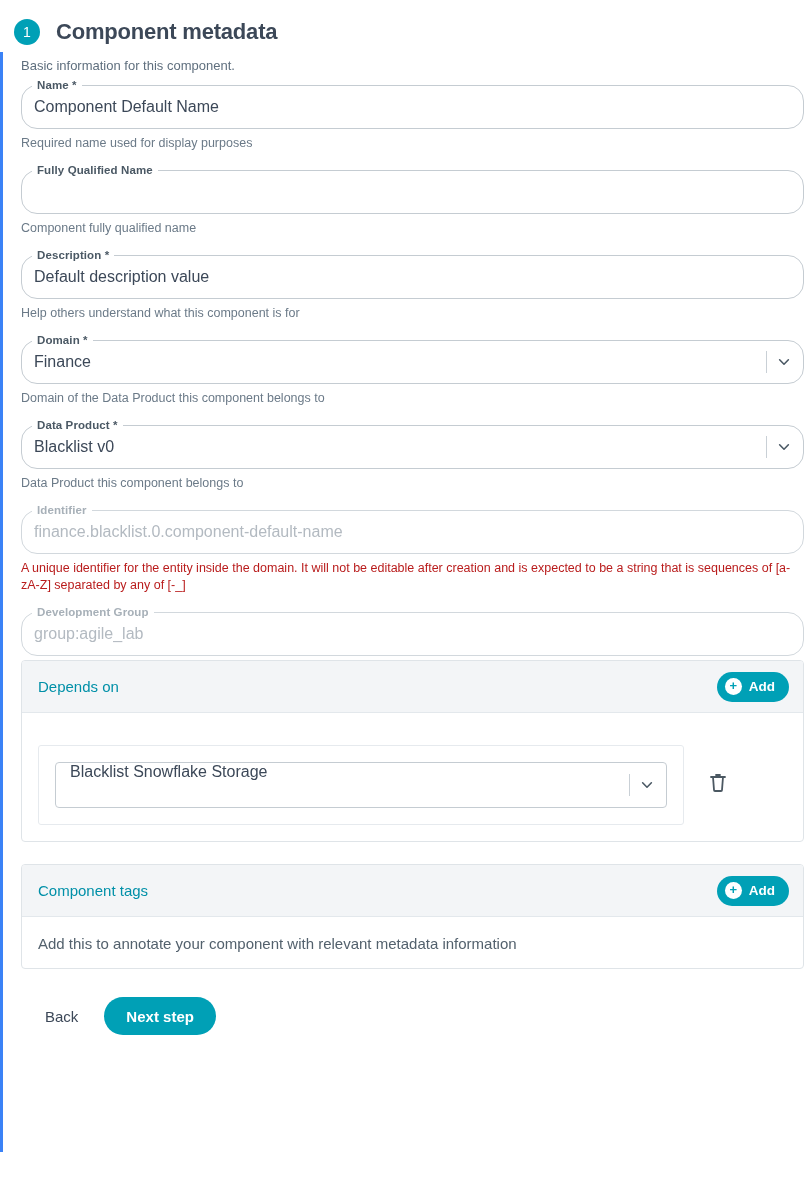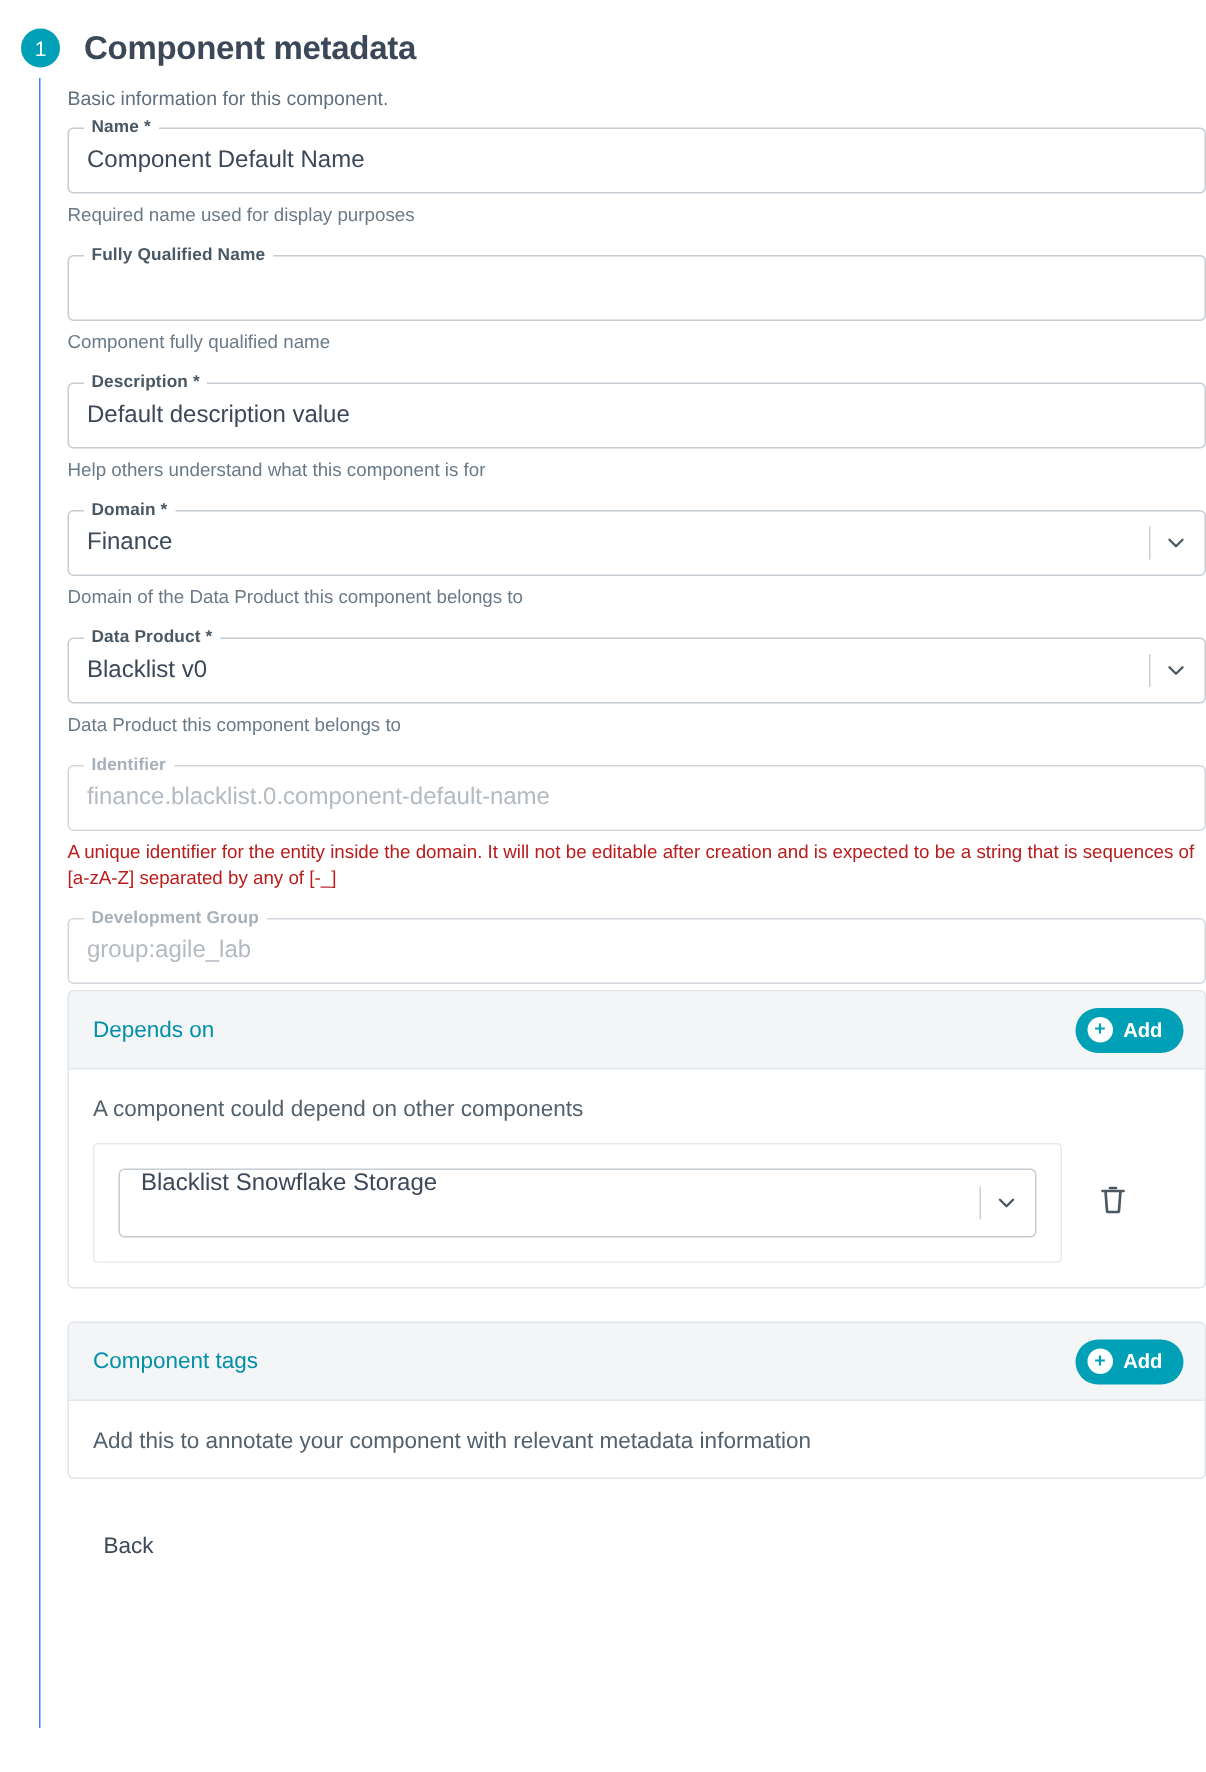--- a/index.html
+++ b/index.html
@@ -40,39 +40,38 @@
     margin-left: 16px;
     font-size: 22px;
     font-weight: bold;
     color: #3c4858;
     letter-spacing: -0.2px;
   }
 
   
   .step-body {
     position: relative;
-    margin-left: 26px;
-    border-left: 1px solid #3b82f6;
+    border-left: 3px solid #3b82f6;
     padding: 0 0 0 18px;
     min-height: 1100px;
   }
   .hint-top {
     font-size: 13px;
     color: #5f6f7e;
     padding: 6px 0 12px 0;
   }
 
   
   .field {
     margin-bottom: 4px;
   }
   .outline-box {
     position: relative;
     border: 1px solid #c5ccd2;
-    border-radius: 4px;
+    border-radius: 16px;
     height: 44px;
     display: flex;
     align-items: center;
     padding: 0 12px;
     background: #ffffff;
   }
   .outline-box.readonly { background: #ffffff; border-color: #d2d8dd; }
   .legend {
     position: absolute;
     top: -8px;
@@ -312,21 +311,20 @@
 
   <div class="panel">
     <div class="panel-head">
       <span class="panel-title">Depends on</span>
       <button class="add-btn">
         <span class="plus-circle">+</span>
         <span>Add</span>
       </button>
     </div>
     <div class="panel-body">
-      <div class="panel-note">A component could depend on other components</div>
       <div class="dep-row">
         <div class="dep-inner">
           <div class="dep-select">
             <span class="value">Blacklist Snowflake Storage</span>
             <span class="select-affordance">
               <span class="sep-bar"></span>
               <svg class="chev" viewBox="0 0 16 16">
                 <path d="M3 5.5 L8 10.5 L13 5.5" fill="none" stroke="#4a5864" stroke-width="1.8" stroke-linecap="round" stroke-linejoin="round"></path>
               </svg>
             </span>
@@ -351,15 +349,16 @@
         <span>Add</span>
       </button>
     </div>
     <div class="panel-body">
       <div class="panel-note">Add this to annotate your component with relevant metadata information</div>
     </div>
   </div>
 
   <div class="footer">
     <button class="back-btn">Back</button>
+    <button class="next-btn">Next step</button>
   </div>
 
 </div>
 
 </body></html>

